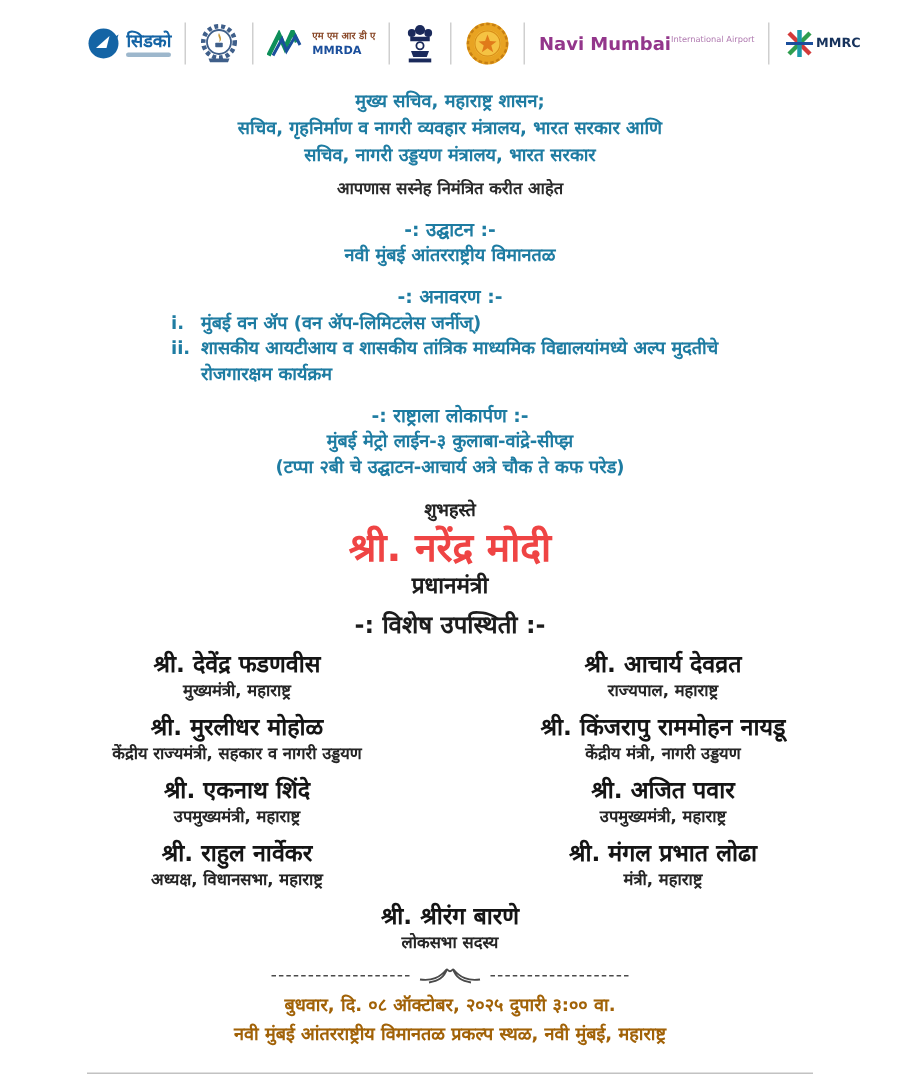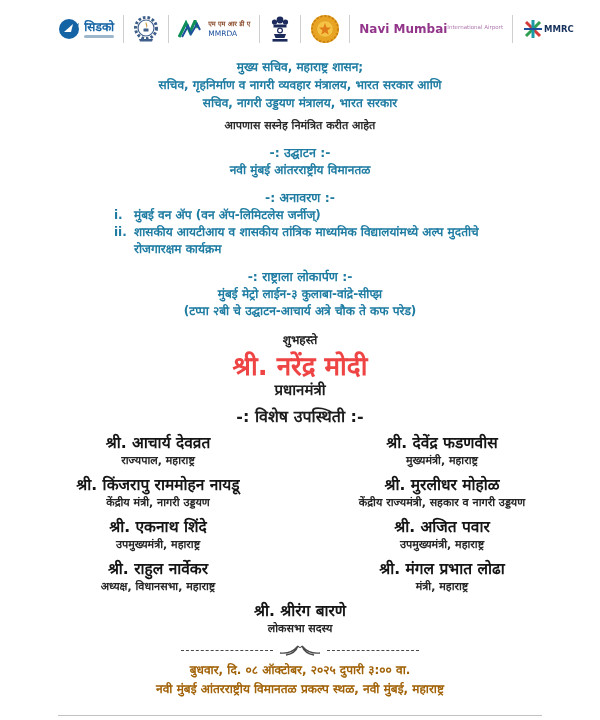--- a/index.html
+++ b/index.html
@@ -11,21 +11,21 @@
   }
   
   .logos{display:flex;align-items:center;justify-content:center;gap:9px;padding-top:9px;height:40px;padding-left:32px;}
   .logo{display:flex;align-items:center;gap:4px;}
   .vsep{width:1px;height:28px;background:#cfcfcf;}
   .cidco-txt{display:flex;flex-direction:column;align-items:center;line-height:1;}
   .cidco-label{color:#1464a5;font-weight:700;font-size:12px;}
   .cidco-tagline{width:30px;height:3px;background:#9db7cc;border-radius:2px;margin-top:2px;}
   .mmrda-txt{display:flex;flex-direction:column;align-items:flex-start;line-height:1;}
   .mmrda-hi{color:#8a4a2a;font-weight:700;font-size:6.5px;}
-  .mmrda-en{color:#1b4f9c;font-weight:400;font-size:7.5px;margin-top:2px;}
+  .mmrda-en{color:#1b4f9c;font-weight:700;font-size:7.5px;margin-top:2px;}
   .nmia-txt{display:flex;flex-direction:row;align-items:flex-start;line-height:1;}
   .nmia-label{color:#93368b;font-weight:700;font-size:12px;}
   .nmia-sub{color:#b07ab0;font-size:5.5px;margin-top:2px;}
   .mmrc-txt{display:flex;align-items:center;line-height:1;}
   .mmrc-label{color:#16325c;font-weight:700;font-size:8.5px;margin-top:1px;}
   
   .hosts{margin-top:9px;color:#1e7ca2;font-weight:700;font-size:12px;line-height:18px;}
   .hosts span{display:block;}
   .invite{margin-top:6px;font-size:11px;font-weight:600;color:#2b2b2b;line-height:16px;}
   .sec-title{margin-top:10px;font-size:12.5px;font-weight:700;color:#1e7ca2;line-height:18px;}
@@ -148,34 +148,34 @@
   <div class="sec-line">मुंबई मेट्रो लाईन-३ कुलाबा-वांद्रे-सीप्झ</div>
   <div class="sec-line">(टप्पा २बी चे उद्घाटन-आचार्य अत्रे चौक ते कफ परेड)</div>
 
   <div class="pre-name">शुभहस्ते</div>
   <div class="pm-name">श्री. नरेंद्र मोदी</div>
   <div class="pm-title">प्रधानमंत्री</div>
 
   <div class="vip-heading">-: विशेष उपस्थिती :-</div>
   <div class="vip-grid">
     <div class="vip">
+      <div class="name">श्री. देवेंद्र फडणवीस</div>
+      <div class="role">मुख्यमंत्री, महाराष्ट्र</div>
+    </div>
+    <div class="vip">
       <div class="name">श्री. आचार्य देवव्रत</div>
       <div class="role">राज्यपाल, महाराष्ट्र</div>
     </div>
     <div class="vip">
-      <div class="name">श्री. देवेंद्र फडणवीस</div>
-      <div class="role">मुख्यमंत्री, महाराष्ट्र</div>
+      <div class="name">श्री. मुरलीधर मोहोळ</div>
+      <div class="role">केंद्रीय राज्यमंत्री, सहकार व नागरी उड्डयण</div>
     </div>
     <div class="vip">
       <div class="name">श्री. किंजरापु राममोहन नायडू</div>
       <div class="role">केंद्रीय मंत्री, नागरी उड्डयण</div>
-    </div>
-    <div class="vip">
-      <div class="name">श्री. मुरलीधर मोहोळ</div>
-      <div class="role">केंद्रीय राज्यमंत्री, सहकार व नागरी उड्डयण</div>
     </div>
     <div class="vip">
       <div class="name">श्री. एकनाथ शिंदे</div>
       <div class="role">उपमुख्यमंत्री, महाराष्ट्र</div>
     </div>
     <div class="vip">
       <div class="name">श्री. अजित पवार</div>
       <div class="role">उपमुख्यमंत्री, महाराष्ट्र</div>
     </div>
     <div class="vip">

